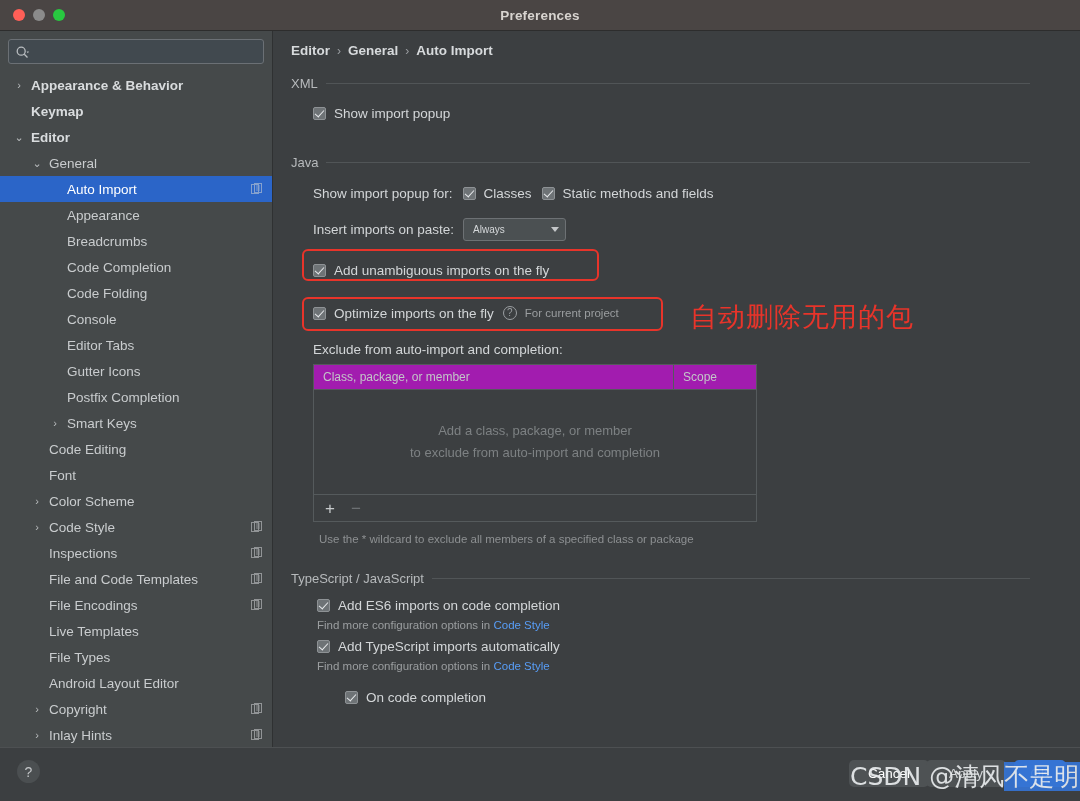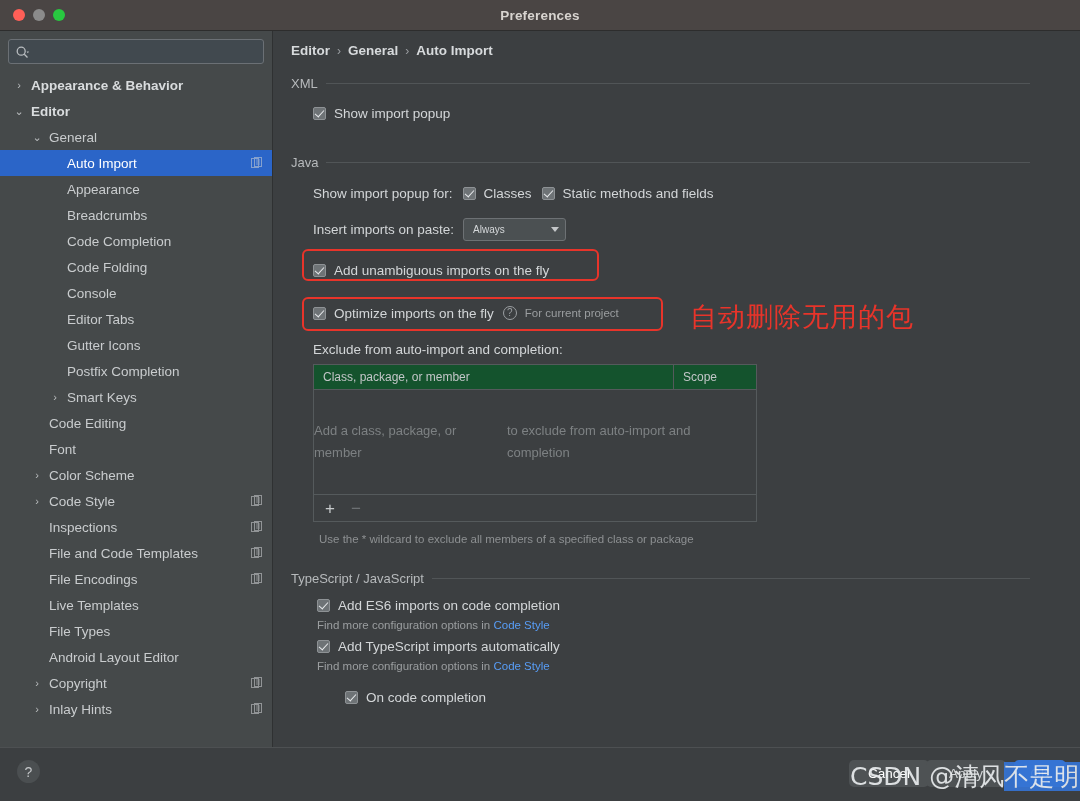--- a/index.html
+++ b/index.html
@@ -173,30 +173,30 @@
 
   
   #xtable {
     margin-top: 7px;
     width: 444px;
     border: 1px solid #555a5c;
     background: #3c3f41;
   }
   #xhead {
     height: 25px; display: flex;
-    background: #14532d;
+    background: #a21caf;
     border-bottom: 1px solid #555a5c;
     font-size: 12px; color: #c3c6c8;
   }
   #xhead .c1 { flex: 1; display: flex; align-items: center; padding-left: 9px;
                border-right: 1px solid #555a5c; }
   #xhead .c2 { width: 82px; display: flex; align-items: center; padding-left: 9px; }
   #xbody {
     height: 104px;
-    display: flex; 
+    display: flex; flex-direction: column;
     align-items: center; justify-content: center;
     color: #7d8183; font-size: 13px; line-height: 22px;
   }
   #xtoolbar {
     height: 27px; border-top: 1px solid #555a5c;
     display: flex; align-items: center; gap: 16px;
     padding-left: 11px;
     background: #3c3f41;
   }
   .tb-btn { color: #c7cacc; font-size: 17px; line-height: 17px; }
@@ -282,20 +282,23 @@
         </span>
         <input id="search-input" placeholder="" style="">
       </div>
     </div>
     <div class="tree" id="tree">
         <div class="row i0 bold">
           <span class="arrow">›</span>
           <span class="lbl">Appearance &amp; Behavior</span>
         </div>
         <div class="row i0 bold">
+          <span class="lbl">Keymap</span>
+        </div>
+        <div class="row i0 bold">
           <span class="arrow">⌄</span>
           <span class="lbl">Editor</span>
         </div>
         <div class="row i1">
           <span class="arrow">⌄</span>
           <span class="lbl">General</span>
         </div>
         <div class="row i2 sel">
           <span class="lbl">Auto Import</span>
           <span class="docicon"><svg width="12" height="12" viewBox="0 0 12 12">

